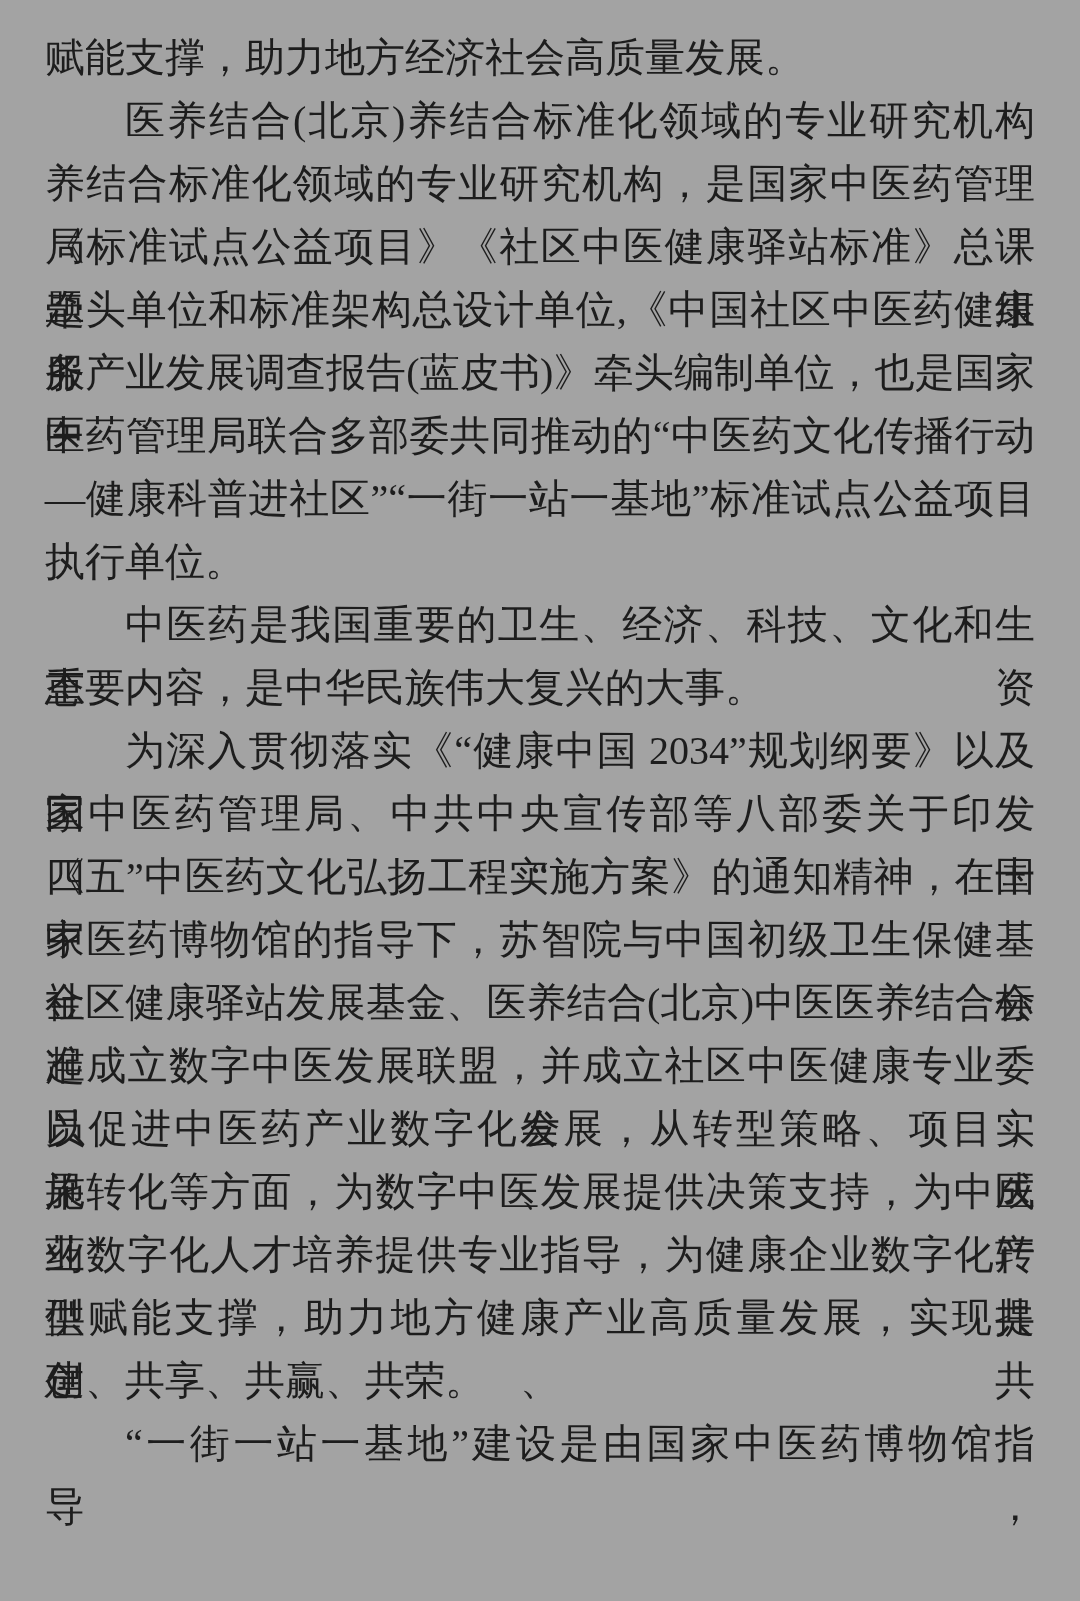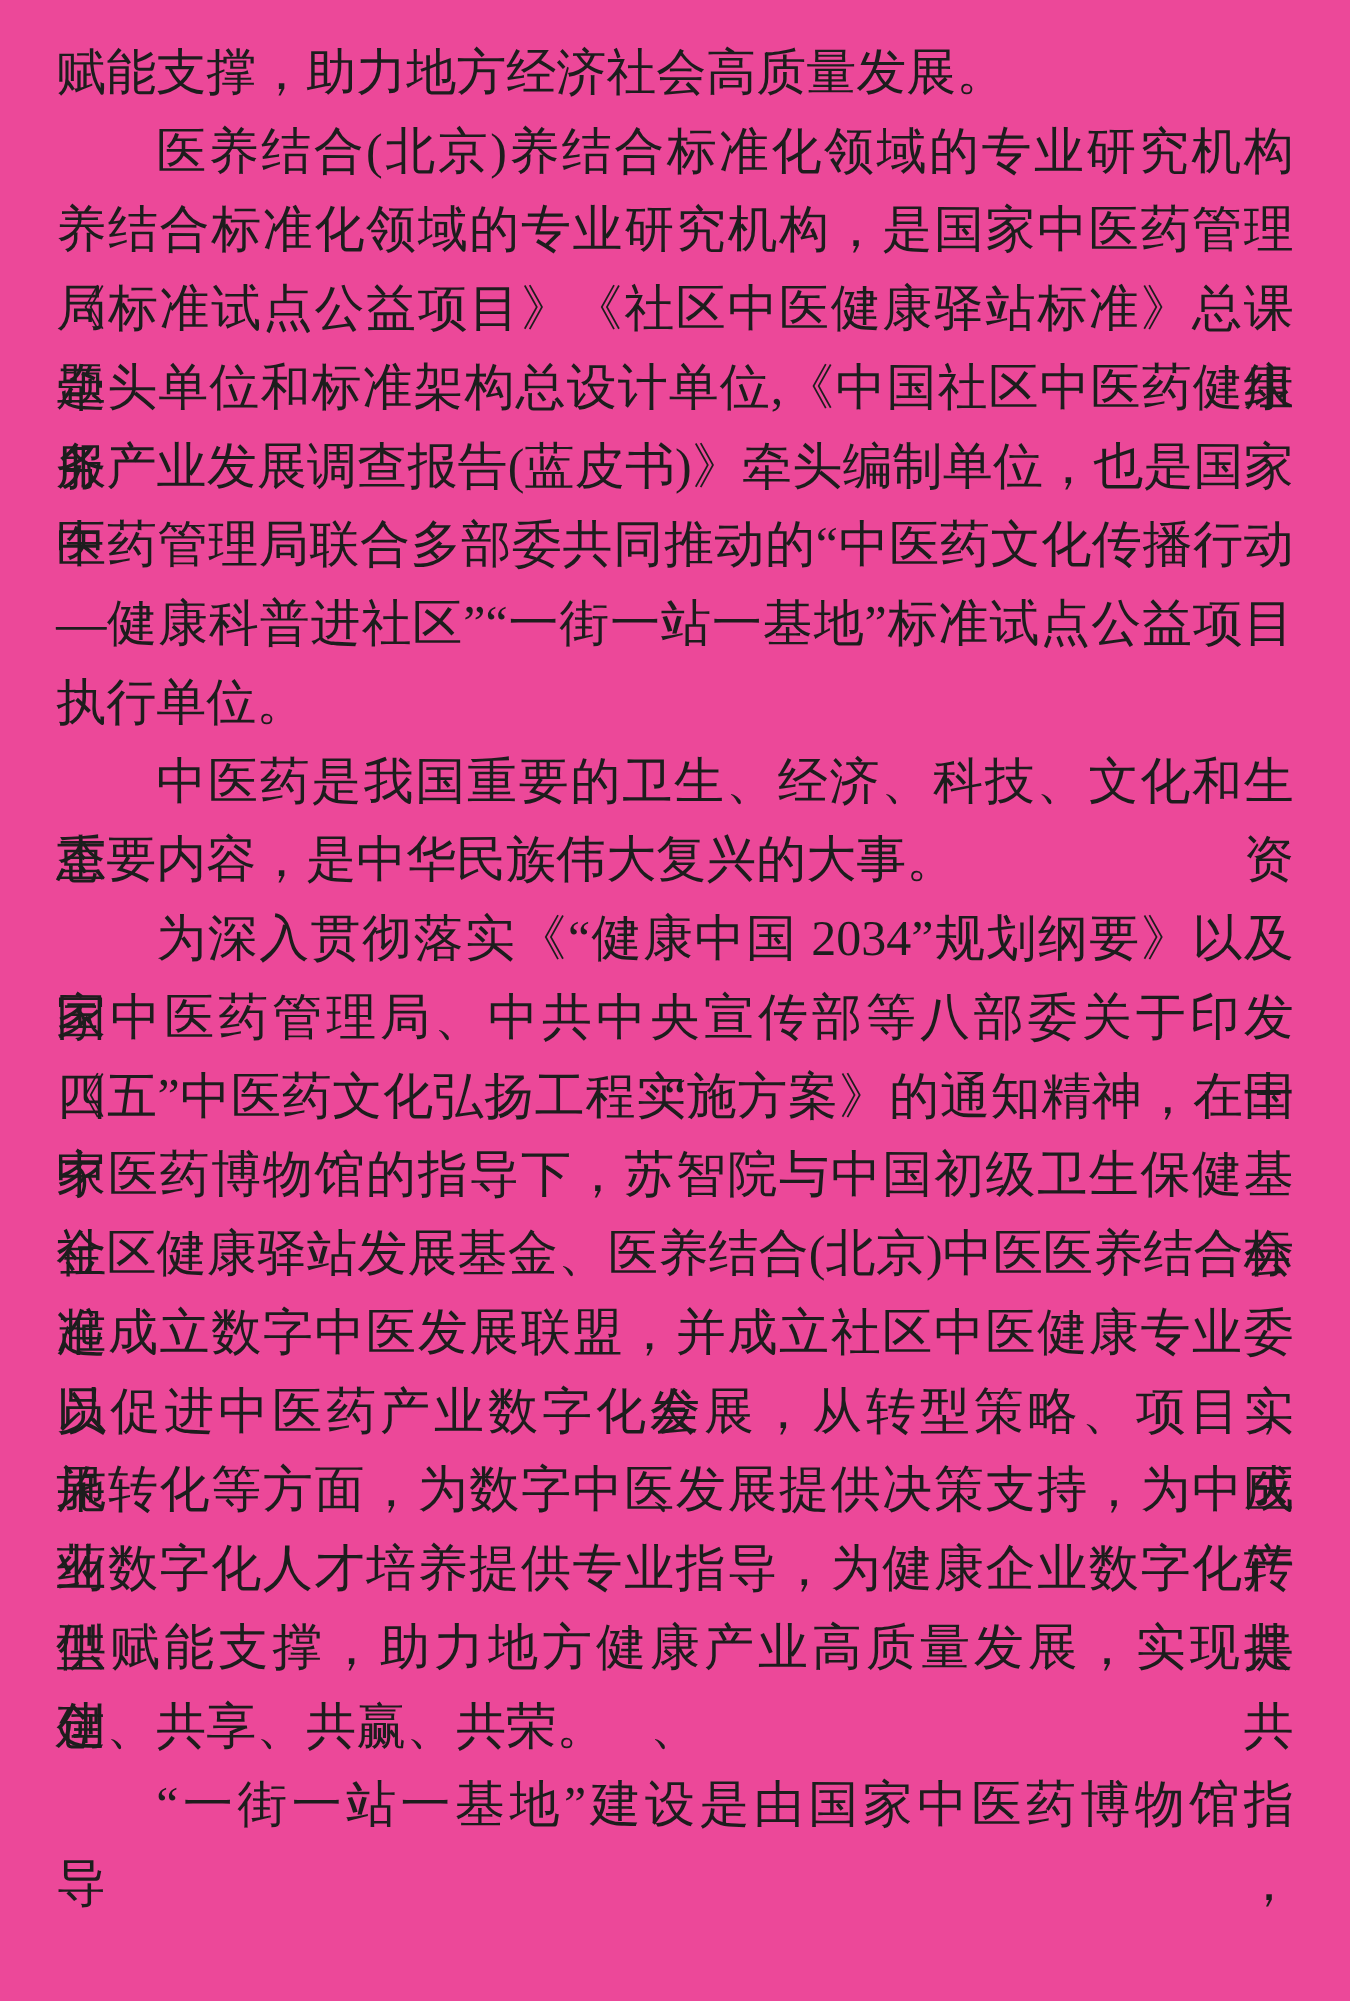--- a/index.html
+++ b/index.html
@@ -35,21 +35,21 @@
     text-align-last: justify;
     text-justify: inter-character;
   }
   .line.indent {
     text-indent: 80px;
   }
 </style>
 </head>
 <body>
 
-<div class="doc" style="color: rgb(29, 29, 29); background: #ec4899;">
+<div class="doc" style="color: rgb(29, 29, 29); background: #a3a3a3;">
   <div id="doc-body">
       <div class="line">赋能支撑，助力地方经济社会高质量发展。</div>
       <div class="line indent full">医养结合(北京)养结合标准化领域的专业研究机构</div>
       <div class="line full">养结合标准化领域的专业研究机构，是国家中医药管理局</div>
       <div class="line full">《标准试点公益项目》《社区中医健康驿站标准》总课题组</div>
       <div class="line full">牵头单位和标准架构总设计单位,《中国社区中医药健康服</div>
       <div class="line full">务产业发展调查报告(蓝皮书)》牵头编制单位，也是国家中</div>
       <div class="line full">医药管理局联合多部委共同推动的“中医药文化传播行动—</div>
       <div class="line full">—健康科普进社区”“一街一站一基地”标准试点公益项目</div>
       <div class="line">执行单位。</div>

